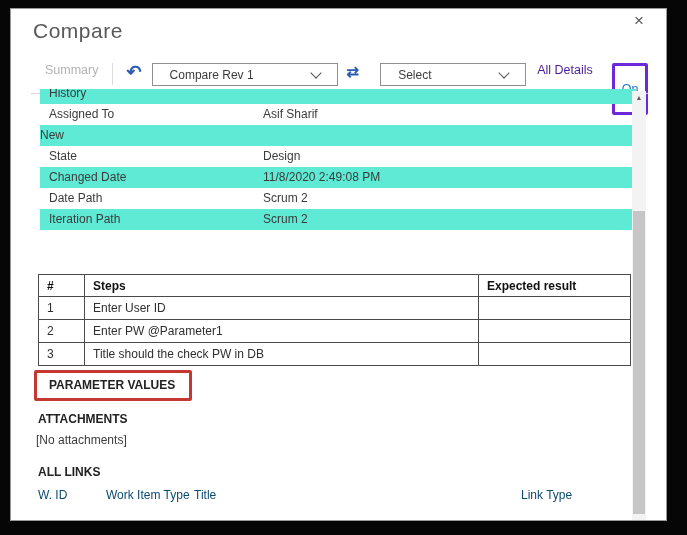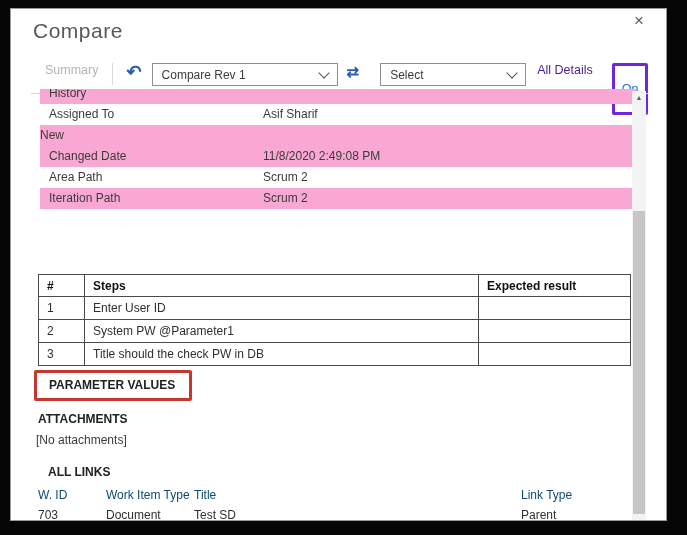--- a/index.html
+++ b/index.html
@@ -23,39 +23,39 @@
   .toolbar{
     position:absolute;left:34px;top:54px;height:30px;display:flex;align-items:flex-start;
   }
   .muted{color:#b3b3b3;font-size:12.5px;}
   .muted2{color:#4c1d95;font-size:12.5px;}
   .tdivider{width:1px;height:22px;background:#dcdcdc;margin:0 13px 0 14px;}
   .icon-blue{color:#2b5cad;font-size:18px;font-weight:bold;line-height:18px;}
   .swap{font-size:15px;margin:0 9px;}
   .dd{
     height:23px;border:1px solid #8f8f8f;box-sizing:border-box;display:flex;
-    align-items:center;justify-content:space-between;padding:0 9px;font-size:12px;
+    align-items:center;justify-content:space-between;padding:0 17px;font-size:12px;
     color:#3b3b3b;background:#fff;cursor:pointer;
   }
   .dd1{width:186px;margin-left:10px;}
   .dd2{width:146px;margin-right:11px;margin-left:12px;}
   .chev{
     width:7px;height:7px;border-right:1.4px solid #555;border-bottom:1.4px solid #555;
     transform:rotate(45deg);margin-top:-3px;flex:none;
   }
   .on-box{
     border:3px solid #6d28d9;border-radius:2px;padding:16px 7px;margin-left:19px;
     color:#1b6fc4;font-size:12.5px;cursor:pointer;
   }
   .toolbar-line{position:absolute;left:20px;top:84px;width:617px;height:1px;background:#d6d6d6;}
   
   .rows-wrap{position:absolute;left:29px;top:80px;width:596px;overflow:hidden;}
   .frow{display:flex;height:21px;line-height:21px;font-size:12px;color:#3b3b3b;}
   .frow:first-child{margin-top:-6px;}
-  .frow.shaded{background:#f9a8d4;}
+  .frow.shaded{background:#5eead4;}
   .frow .lbl{width:214px;padding-left:9px;flex:none;}
   .frow .val{flex:1;}
   
   .sect{position:absolute;font-size:12px;font-weight:bold;color:#222;}
   .plain{position:absolute;font-size:12px;color:#3b3b3b;}
   
   .steps-table{
     position:absolute;left:27px;top:265px;width:593px;border-collapse:collapse;
     font-size:12px;color:#2f2f2f;table-layout:fixed;
   }
@@ -124,26 +124,30 @@
       <span class="lbl">History</span>
       <span class="val"></span>
     </div>
     <div class="frow">
       <span class="lbl">Assigned To</span>
       <span class="val">Asif Sharif</span>
     </div>
     <div class="frow shaded">
       <span class="val">New</span>
     </div>
+    <div class="frow">
+      <span class="lbl">State</span>
+      <span class="val">Design</span>
+    </div>
     <div class="frow shaded">
       <span class="lbl">Changed Date</span>
       <span class="val">11/8/2020 2:49:08 PM</span>
     </div>
     <div class="frow">
-      <span class="lbl">Area Path</span>
+      <span class="lbl">Date Path</span>
       <span class="val">Scrum 2</span>
     </div>
     <div class="frow shaded">
       <span class="lbl">Iteration Path</span>
       <span class="val">Scrum 2</span>
     </div>
   </div>
 
 
   <table class="steps-table">
@@ -153,51 +157,45 @@
       <th class="col-steps">Steps</th>
       <th class="col-exp">Expected result</th>
     </tr>
     <tr>
       <td>1</td>
       <td>Enter User ID</td>
       <td></td>
     </tr>
     <tr>
       <td>2</td>
-      <td>System PW @Parameter1</td>
+      <td>Enter PW @Parameter1</td>
       <td></td>
     </tr>
     <tr>
       <td>3</td>
       <td>Title should the check PW in DB</td>
       <td></td>
     </tr>
   </tbody>
     </table>
 
   <div class="param-box">
     <span>PARAMETER VALUES</span>
   </div>
 
   <div class="sect" style="left:27px;top:403px;">ATTACHMENTS</div>
   <div class="plain" style="left:25px;top:424px;">[No attachments]</div>
 
-  <div class="sect" style="left:37px;top:456px;">ALL LINKS</div>
+  <div class="sect" style="left:27px;top:456px;">ALL LINKS</div>
 
   <div class="links-row links-head">
     <span class="lc1">W. ID</span>
     <span class="lc2">Work Item Type</span>
     <span class="lc3">Title</span>
     <span class="lc4">Link Type</span>
   </div>
-  <div class="links-row links-data">
-    <span class="lc1">703</span>
-    <span class="lc2">Document</span>
-    <span class="lc3">Test SD</span>
-    <span class="lc4">Parent</span>
-  </div>
 
   <div class="sbar">
     <div class="up">▲</div>
     <div class="thumb"></div>
   </div>
 
 </div>
 
 </body></html>

